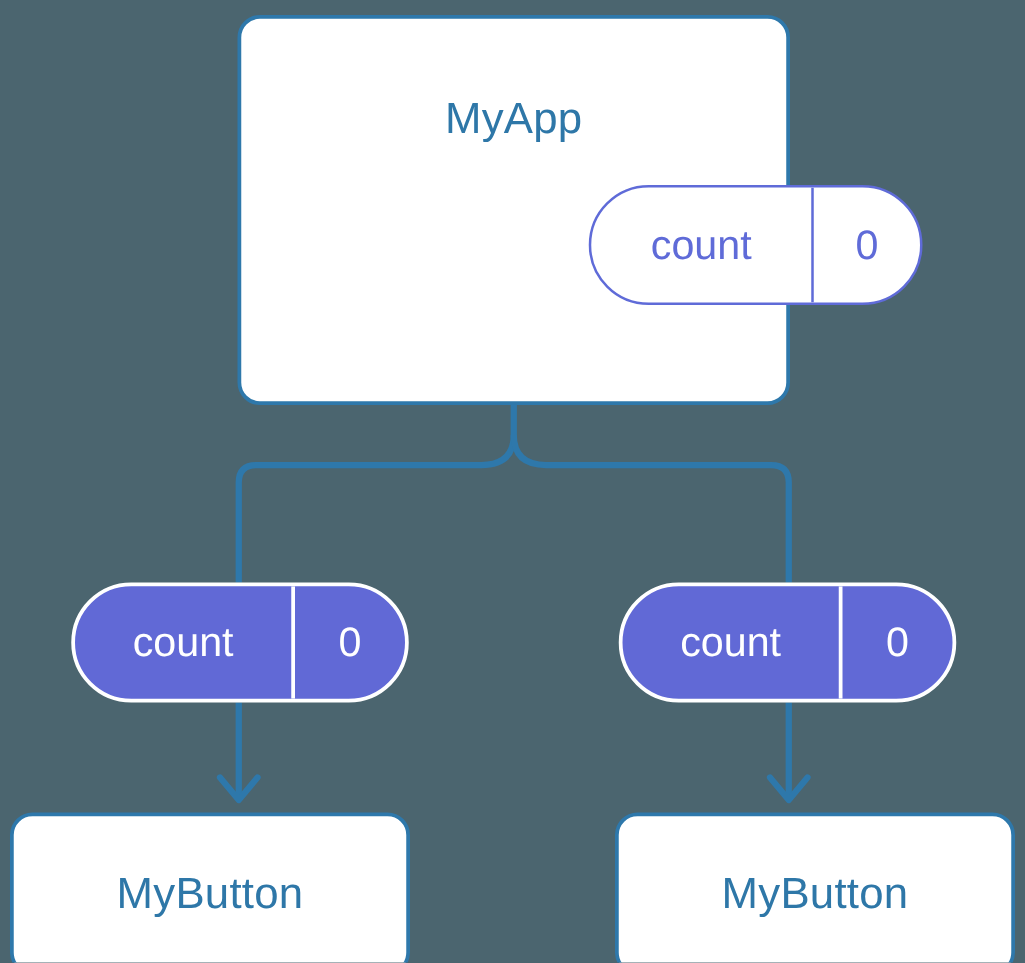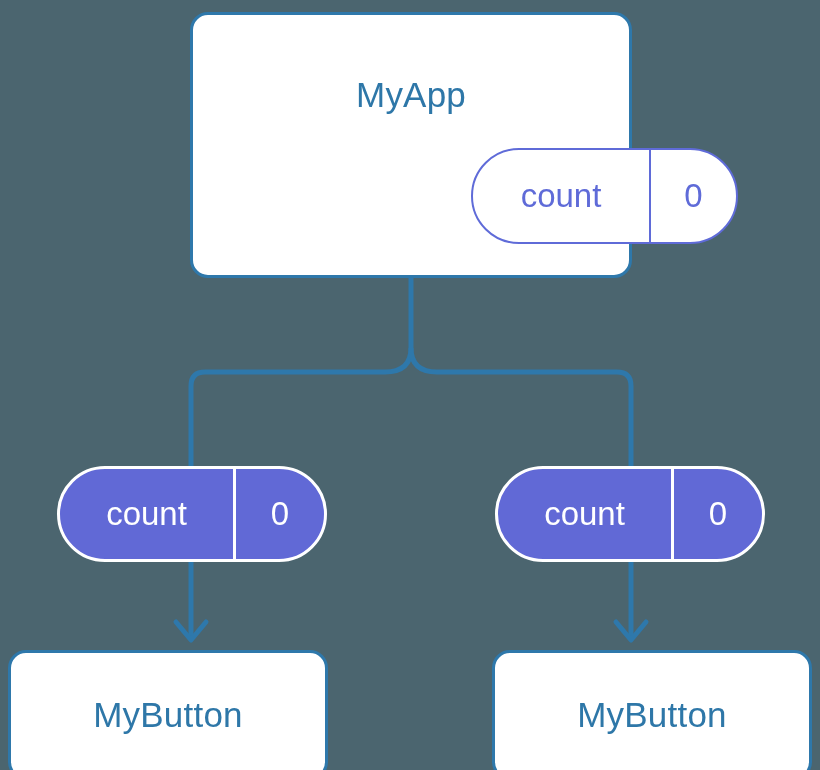--- a/index.html
+++ b/index.html
@@ -41,21 +41,21 @@
     font-weight: 400;
     text-align: center;
     letter-spacing: 0.2px;
     white-space: nowrap;
   }
 
   #app-card {
     left: 190px;
     top: 12px;
     width: 442px;
-    height: 266px;
+    height: 312px;
   }
   #app-card .card-title {
     position: absolute;
     left: 0;
     right: 0;
     top: 60px;
   }
 
   .button-card {
     top: 650px;

